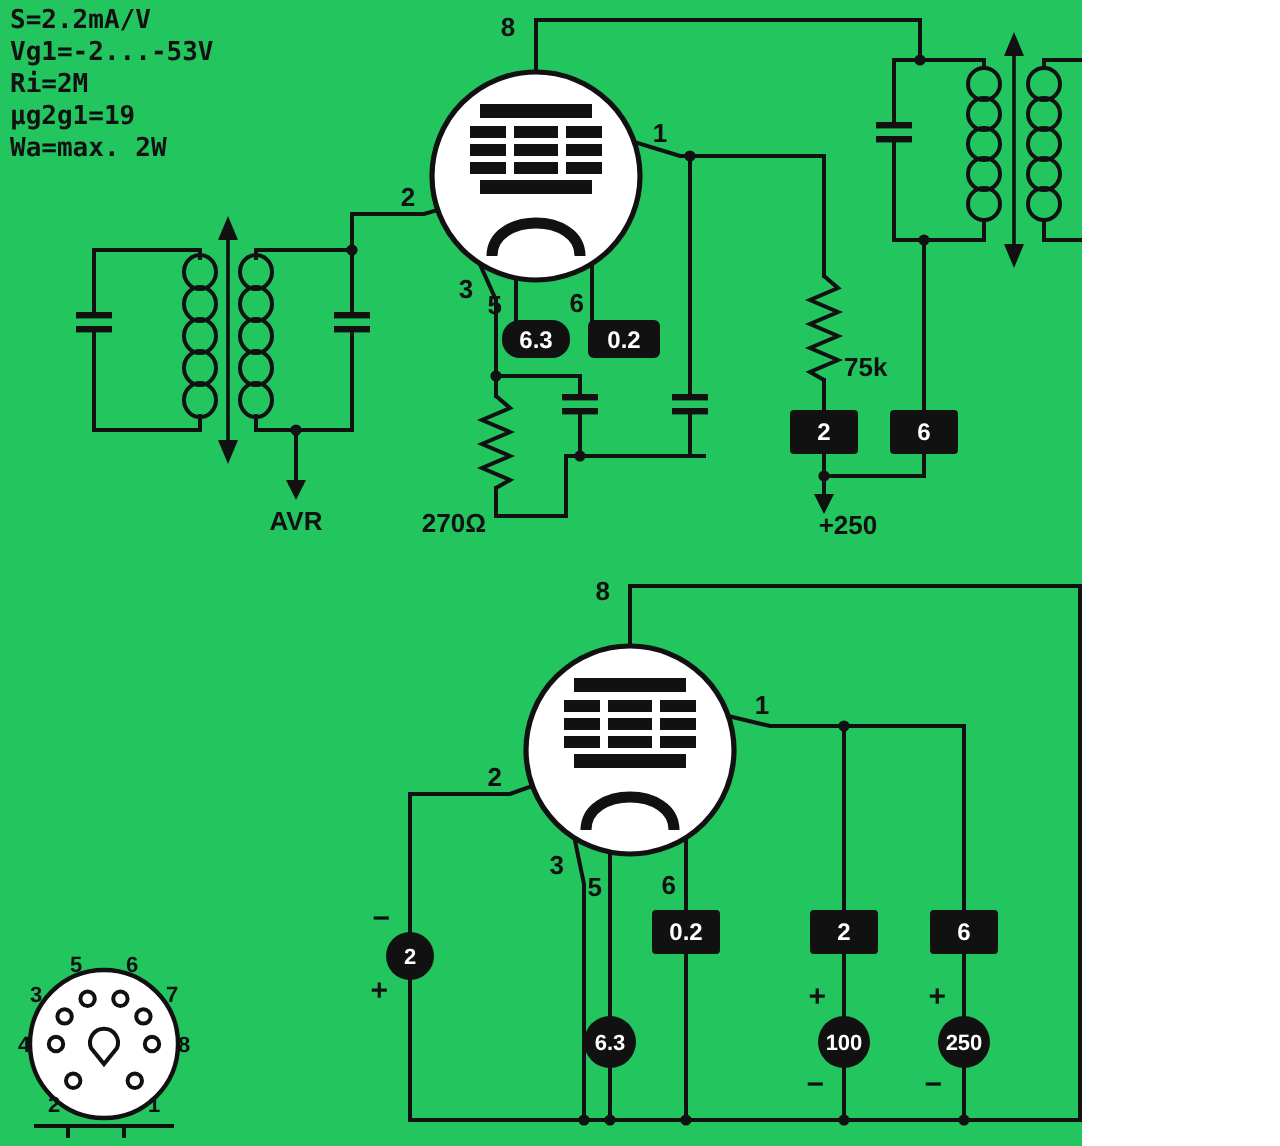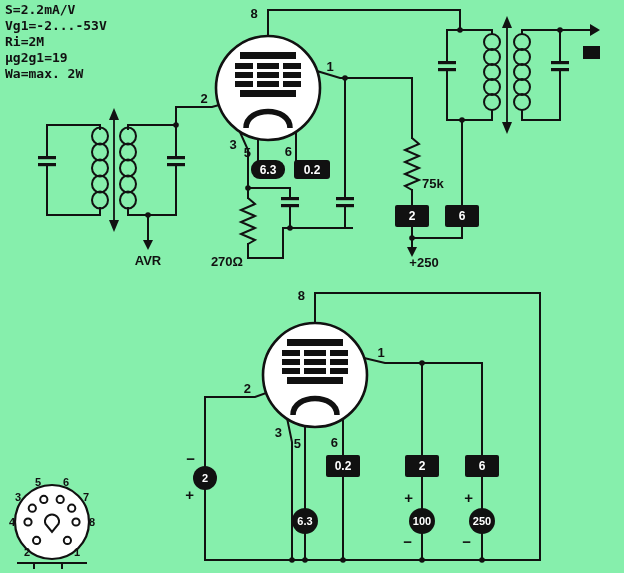--- a/index.html
+++ b/index.html
@@ -1,16 +1,16 @@
 <!DOCTYPE html>
 <html><head>
 <meta charset="utf-8">
 <style>
   html,body{margin:0;padding:0;background:#fff}
-  .canvas{position:relative;width:624px;height:573px;background:#86efac;font-family:"Liberation Sans",sans-serif;overflow:hidden}
+  .canvas{position:relative;width:541px;height:573px;background:#22c55e;font-family:"Liberation Sans",sans-serif;overflow:hidden}
   svg{display:block}
   .w{stroke:#111;stroke-width:2;fill:none;stroke-linecap:square}
   .thin{stroke:#111;stroke-width:1.8;fill:none}
   .comp{stroke:#111;stroke-width:2;fill:none}
   .ink{fill:#111;stroke:none}
   .tube{fill:#fff;stroke:#111;stroke-width:2.6}
   .lbl{font:bold 13px "Liberation Sans",sans-serif;fill:#111}
   .spec{font:bold 13px "DejaVu Sans Mono",monospace;fill:#111}
   .tagtxt{font:bold 12px "Liberation Sans",sans-serif;fill:#fff}
   .battxt{font:bold 11px "Liberation Sans",sans-serif;fill:#fff}

